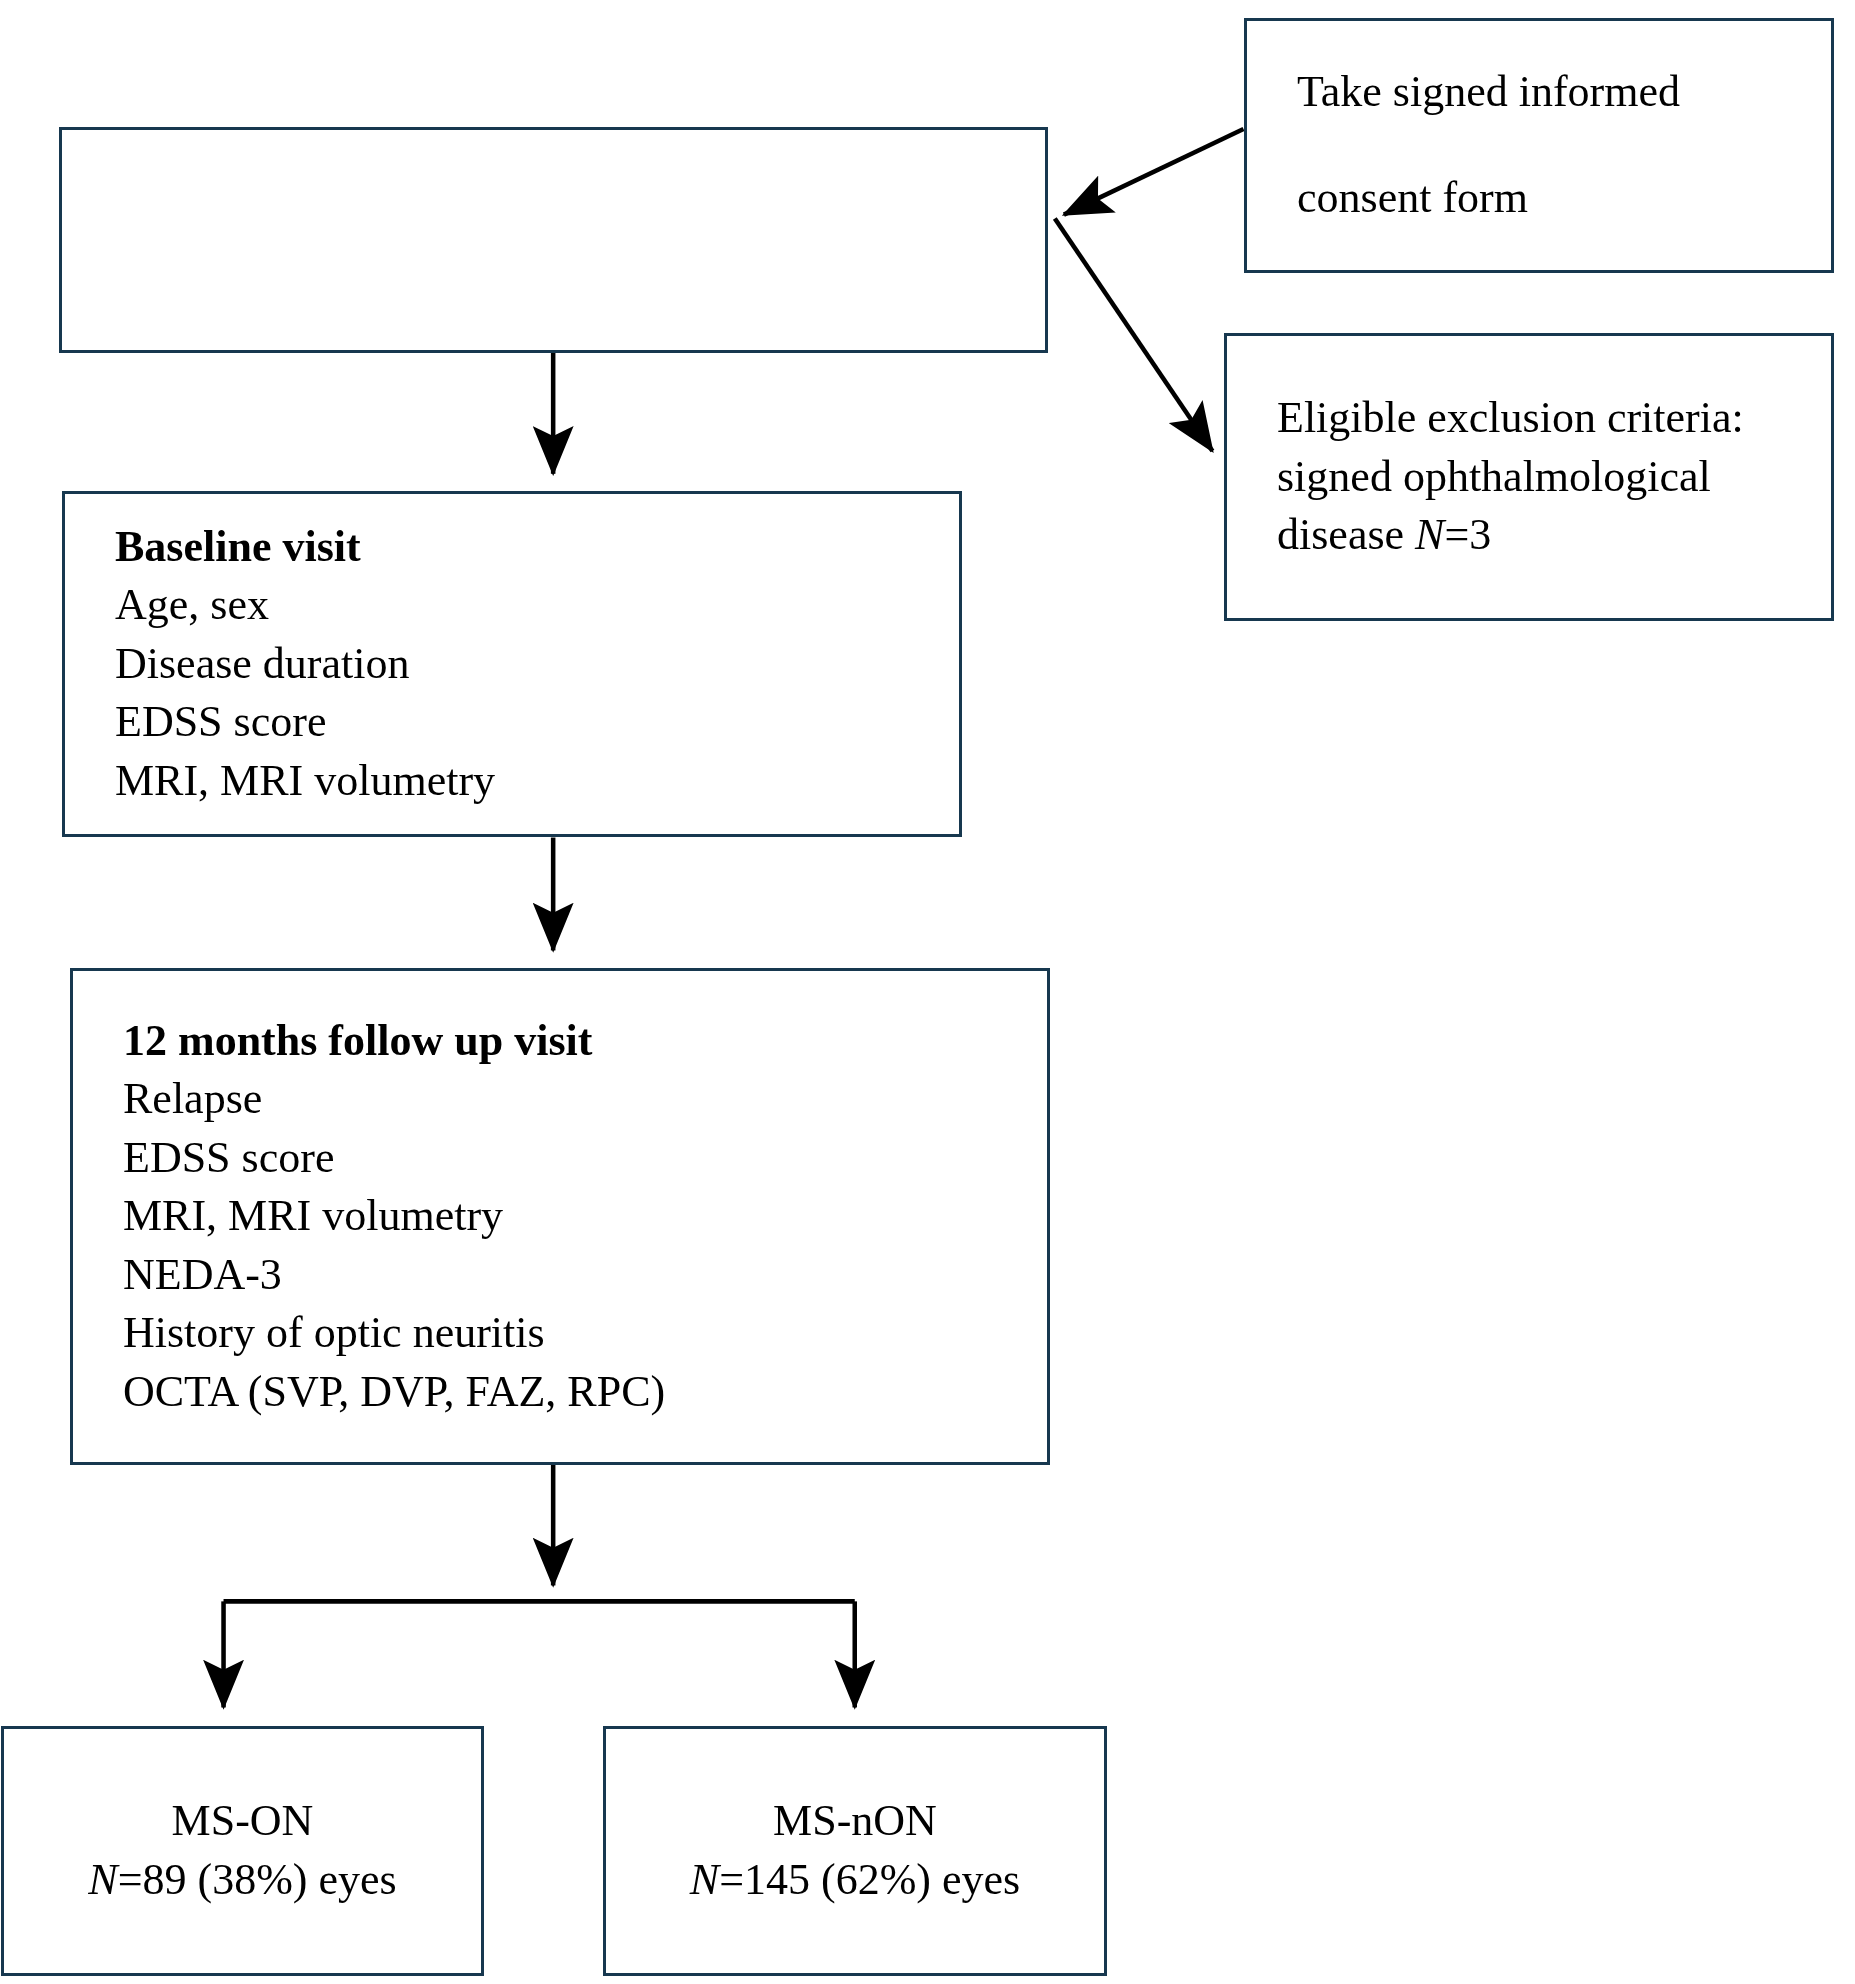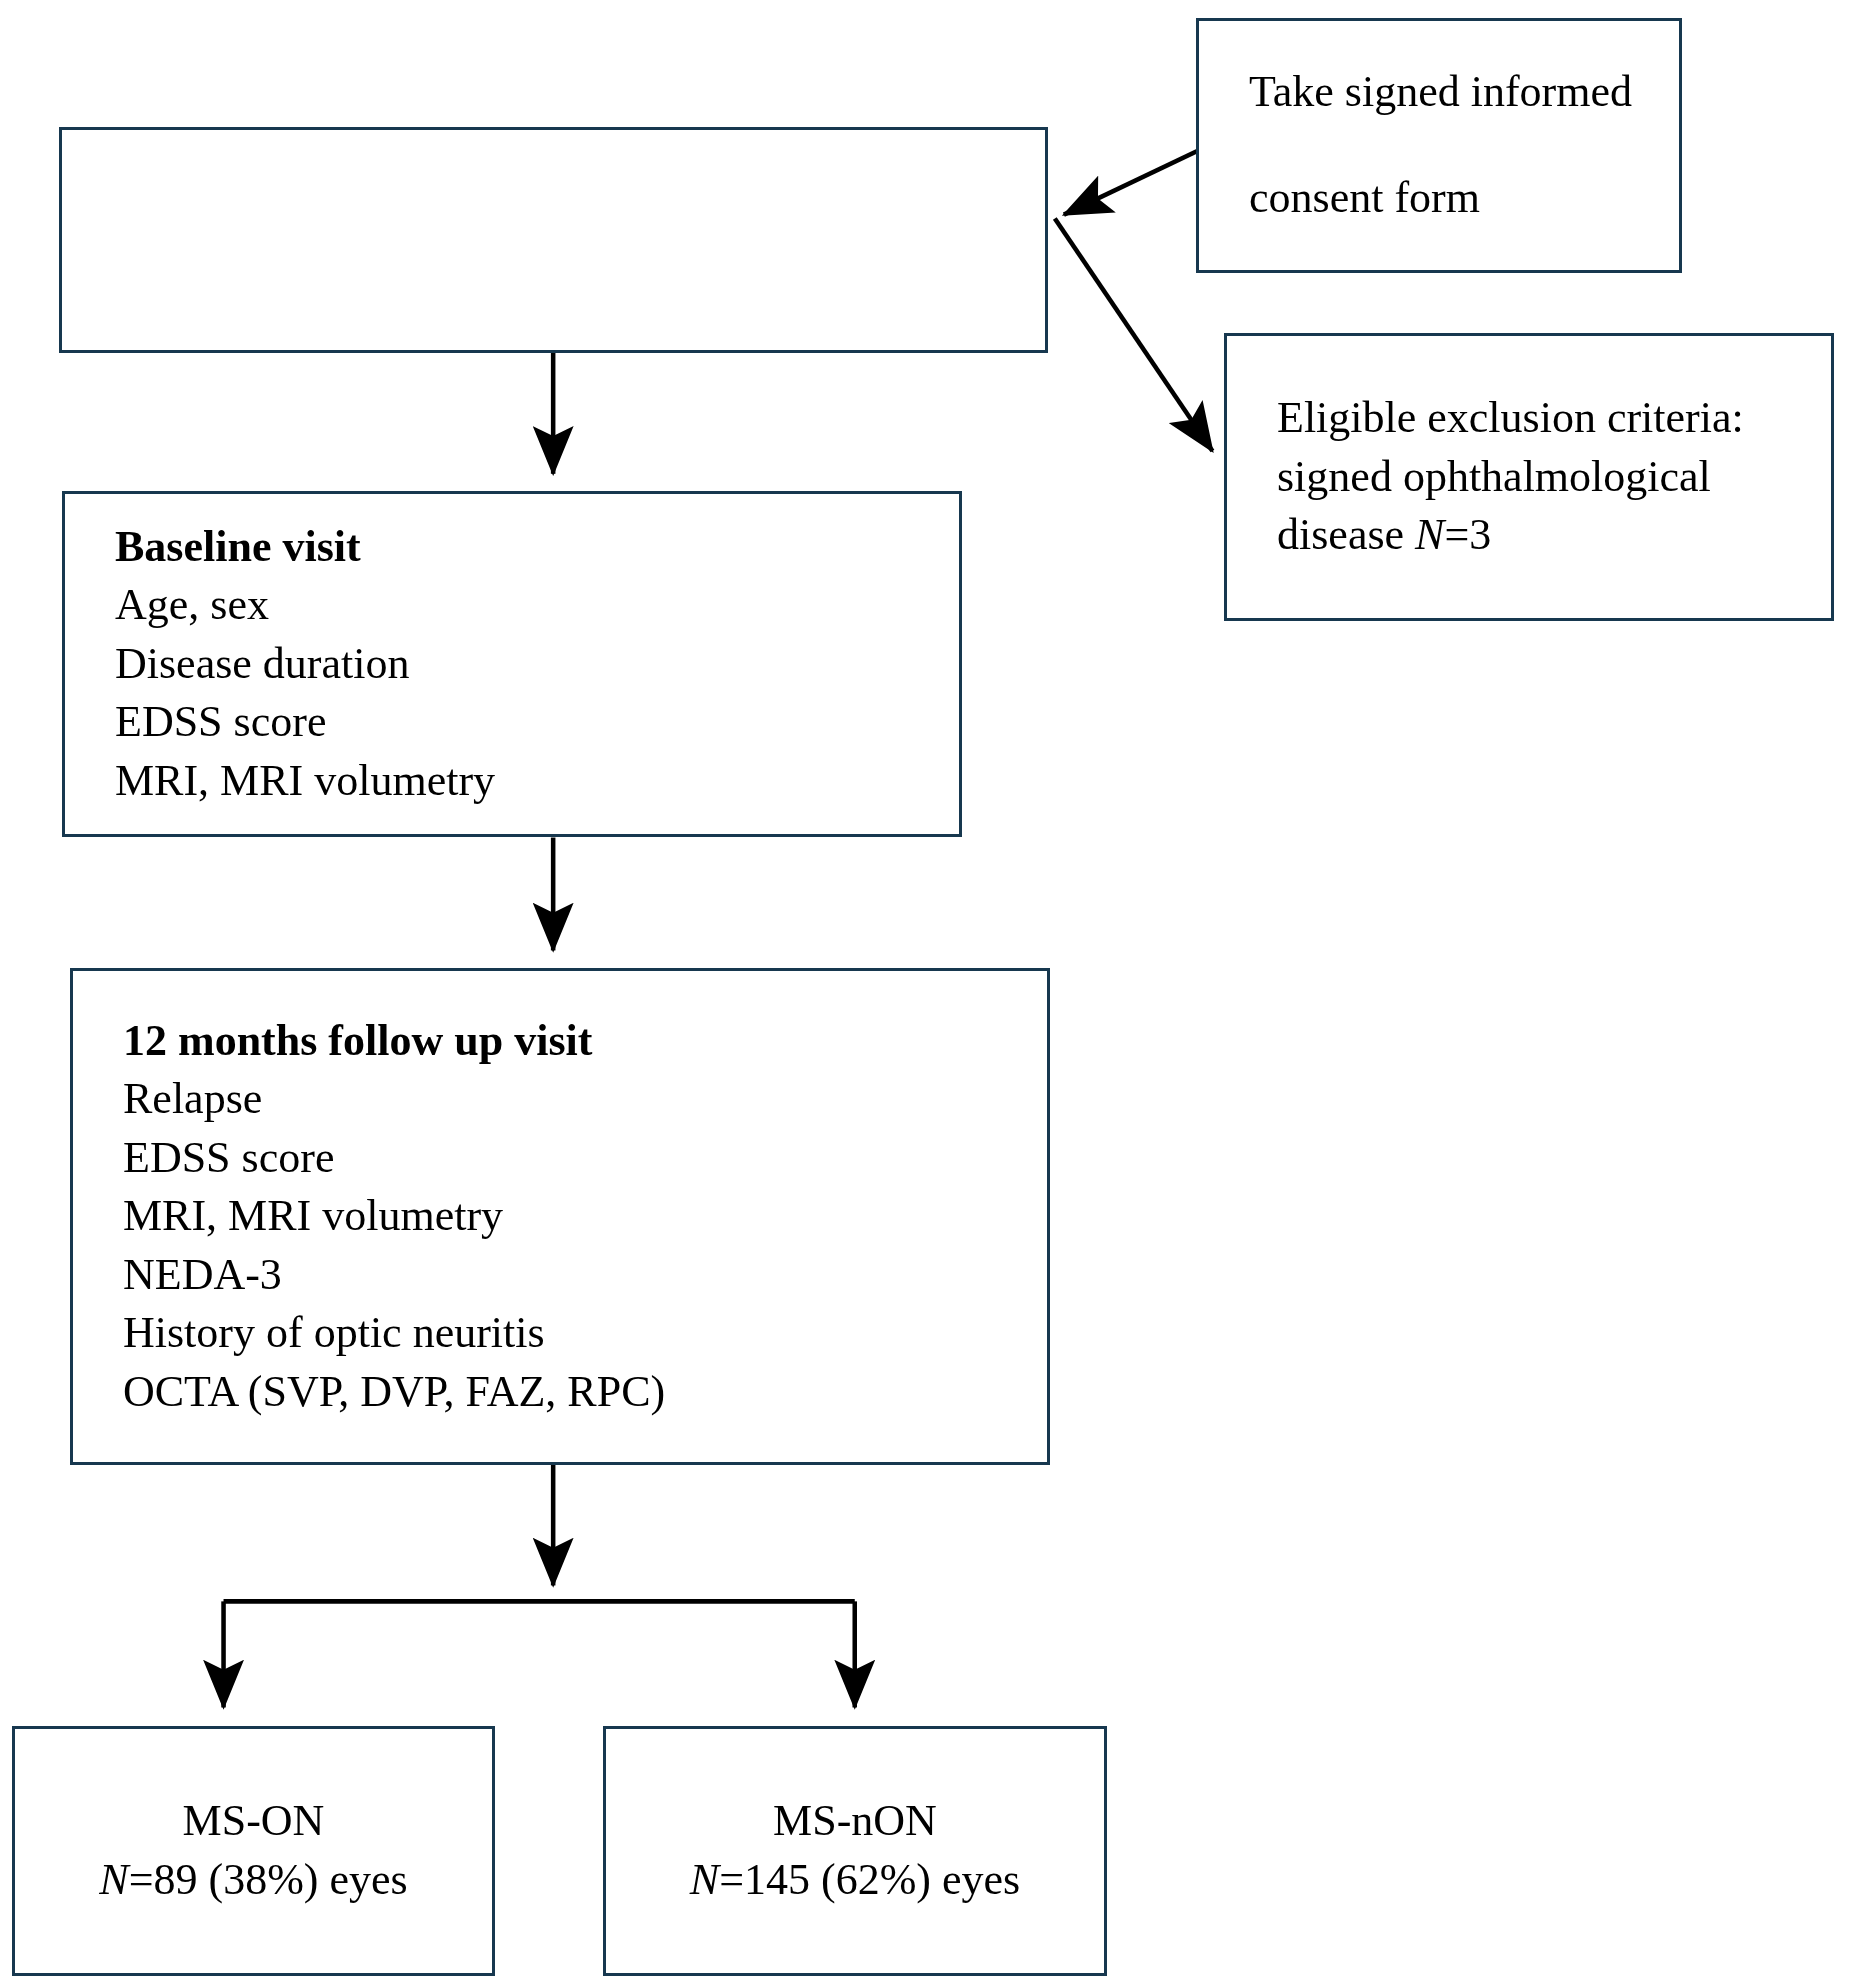--- a/index.html
+++ b/index.html
@@ -39,23 +39,23 @@
     left: 0;
     top: 0;
     width: 1855px;
     height: 1985px;
     pointer-events: none;
   }
   
   #box-eligible   { left: 59px;   top: 127px;  width: 989px; height: 226px; }
   #box-baseline   { left: 62px;   top: 491px;  width: 900px; height: 346px; }
   #box-followup   { left: 70px;   top: 968px; width: 980px; height: 497px; }
-  #box-mson       { left: 12px;   top: 1726px; width: 483px;  height: 250px; }
+  #box-mson       { left: 1px;   top: 1726px; width: 483px;  height: 250px; }
   #box-msnon      { left: 603px;  top: 1726px; width: 504px;  height: 250px; }
-  #box-consent    { left: 1196px; top: 18px;   width: 486px;  height: 255px; gap: 47px; }
+  #box-consent    { left: 1244px; top: 18px;   width: 590px;  height: 255px; gap: 47px; }
   #box-exclusion  { left: 1224px; top: 333px;  width: 610px;  height: 288px; }
 </style>
 </head>
 <body>
 
 <div id="canvas">
 
   <svg class="connectors" viewBox="0 0 2448 2619">
     <defs>
       <marker id="arrowhead" markerWidth="11" markerHeight="9" refX="10.5" refY="4.5" orient="auto" markerUnits="strokeWidth">

